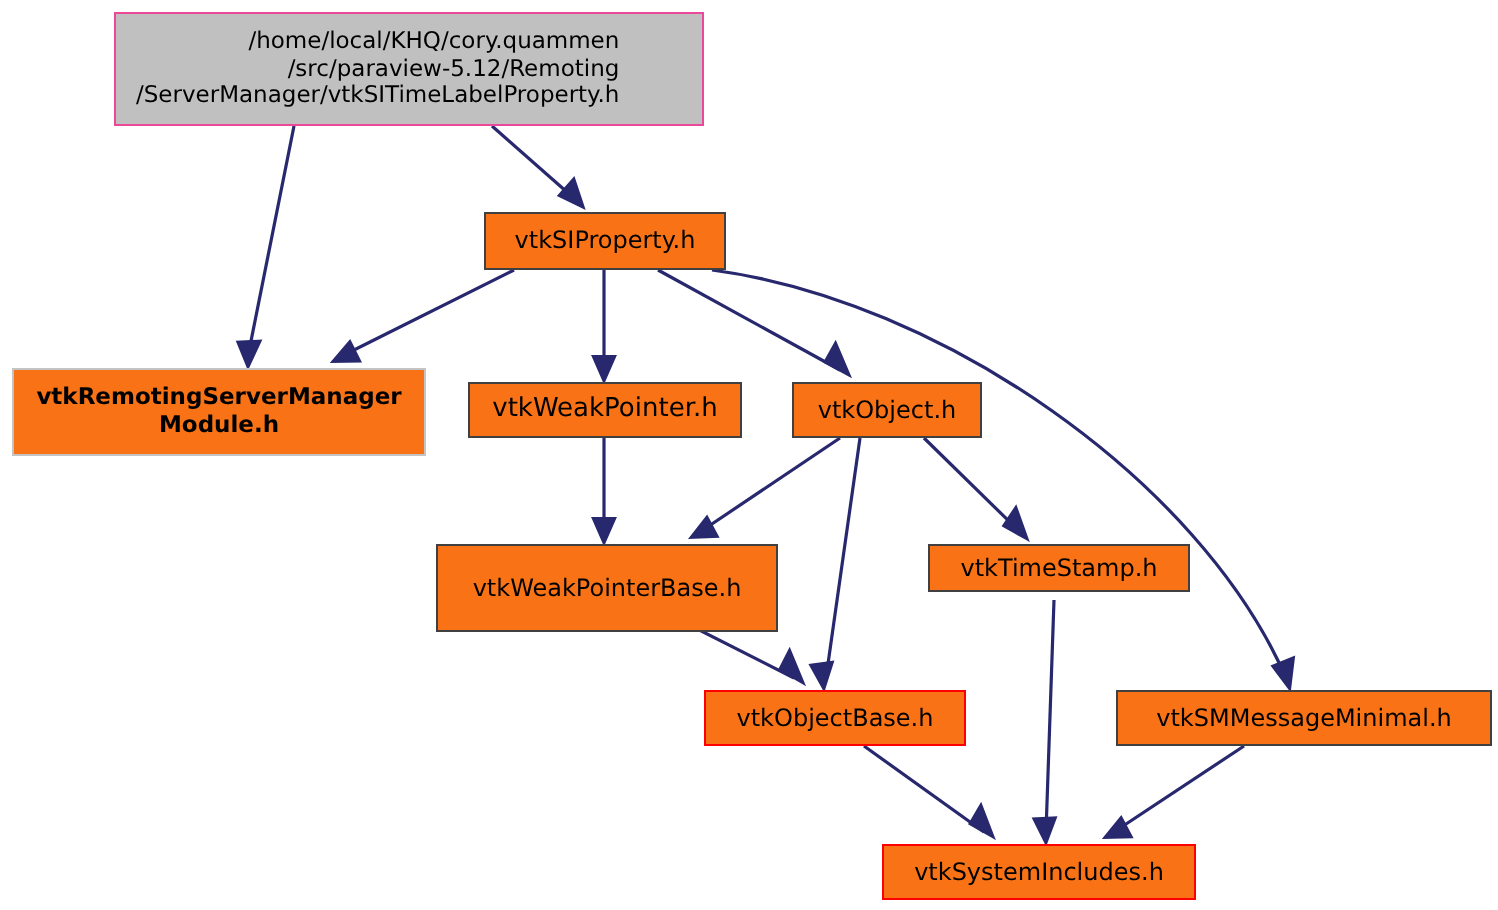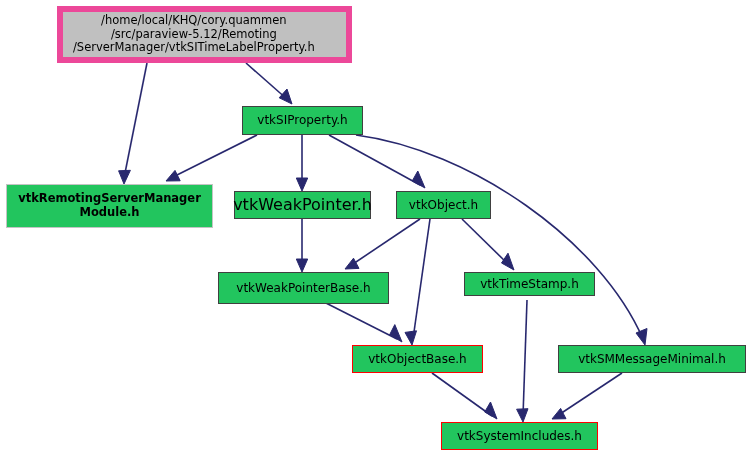--- a/index.html
+++ b/index.html
@@ -24,30 +24,30 @@
   }
   .graph-node {
     position: absolute;
     box-sizing: border-box;
     display: flex;
     align-items: center;
     justify-content: center;
     text-align: center;
     line-height: 1.18;
     color: #000000;
-    background: #22c55e;
+    background: #f97316;
     border: 1px solid #404040;
     white-space: pre-line;
     letter-spacing: 0px;
   }
   .graph-node.root {
     background: #c0c0c0;
-    border: 6px solid #ec4899;
+    border: 1px solid #ec4899;
     justify-content: flex-start;
-    text-align: center;
+    text-align: right;
     padding-left: 10px;
   }
   .graph-node.highlight {
     border: 1px solid #ff0000;
   }
   .graph-node.faded {
     border: 1px solid #c4c4c4;
     font-weight: bold;
   }
 </style>
@@ -84,20 +84,20 @@
       <path d="M 523 422 L 516.6 409.2 L 528.0 408.7 Z" fill="#28286e" stroke="#28286e" stroke-width="1" stroke-linejoin="miter"></path>
       <path d="M 622 373 L 557 416" fill="none" stroke="#28286e" stroke-width="1.6"></path>
       <path d="M 552 419 L 560.6 408.4 L 566.0 418.7 Z" fill="#28286e" stroke="#28286e" stroke-width="1" stroke-linejoin="miter"></path>
     </svg>
 <div class="graph-node root" style="left: 57px; top: 6px; width: 295px; height: 57px; font-size: 11.5px;">/home/local/KHQ/cory.quammen
 /src/paraview-5.12/Remoting
 /ServerManager/vtkSITimeLabelProperty.h</div>
     <div class="graph-node" style="left: 242px; top: 106px; width: 121px; height: 29px; font-size: 12px;">vtkSIProperty.h</div>
     <div class="graph-node faded" style="left: 6px; top: 184px; width: 207px; height: 44px; font-size: 11.5px;">vtkRemotingServerManager
 Module.h</div>
-    <div class="graph-node" style="left: 234px; top: 191px; width: 137px; height: 28px; font-size: 16px;">vtkWeakPointer.h</div>
+    <div class="graph-node" style="left: 234px; top: 191px; width: 137px; height: 28px; font-size: 13px;">vtkWeakPointer.h</div>
     <div class="graph-node" style="left: 396px; top: 191px; width: 95px; height: 28px; font-size: 12px;">vtkObject.h</div>
-    <div class="graph-node" style="left: 218px; top: 272px; width: 171px; height: 32px; font-size: 12px;">vtkWeakPointerBase.h</div>
+    <div class="graph-node" style="left: 218px; top: 272px; width: 171px; height: 44px; font-size: 12px;">vtkWeakPointerBase.h</div>
     <div class="graph-node" style="left: 464px; top: 272px; width: 131px; height: 24px; font-size: 12px;">vtkTimeStamp.h</div>
     <div class="graph-node highlight" style="left: 352px; top: 345px; width: 131px; height: 28px; font-size: 12px;">vtkObjectBase.h</div>
     <div class="graph-node highlight" style="left: 441px; top: 422px; width: 157px; height: 28px; font-size: 12px;">vtkSystemIncludes.h</div>
     <div class="graph-node" style="left: 558px; top: 345px; width: 188px; height: 28px; font-size: 12px;">vtkSMMessageMinimal.h</div>
   </div>
 
 </body></html>

